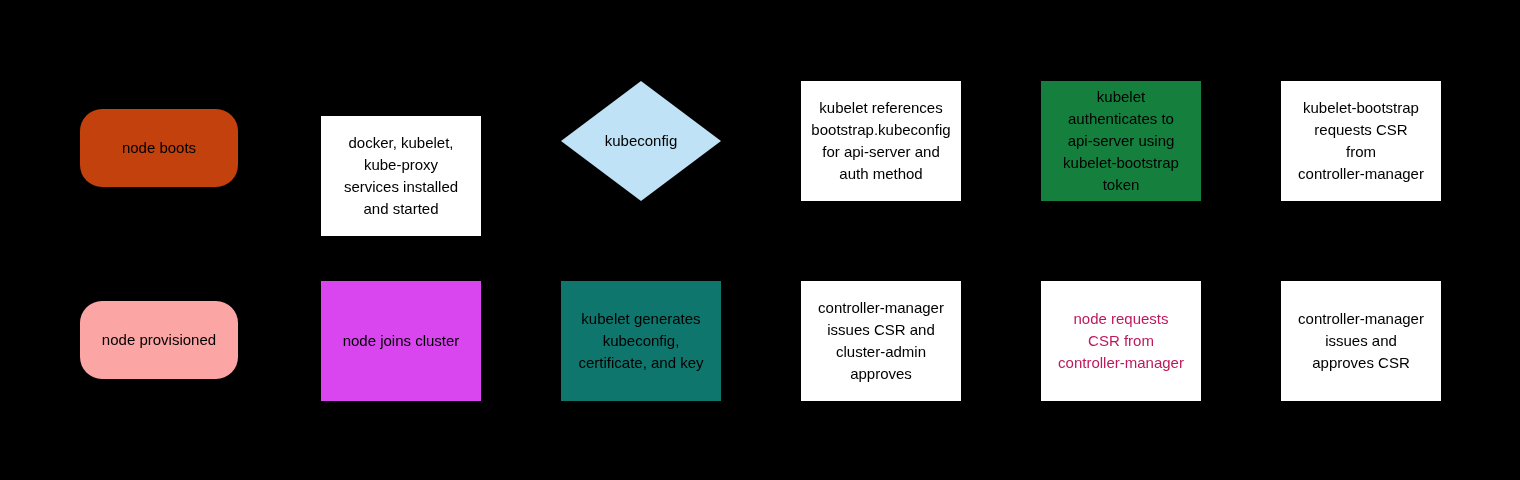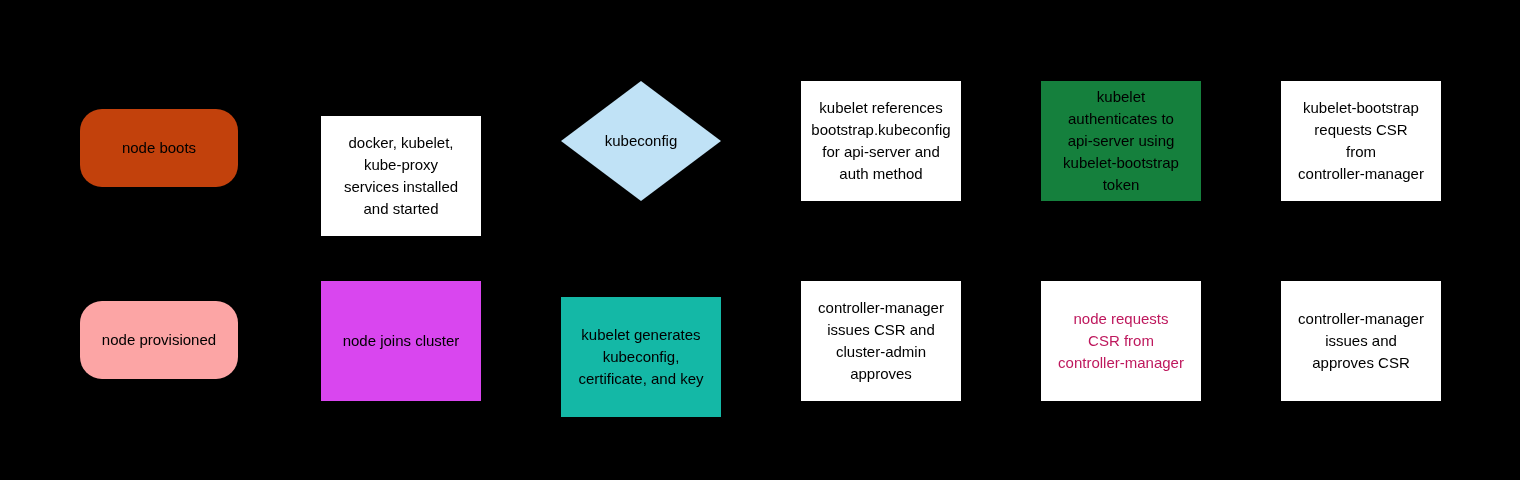--- a/index.html
+++ b/index.html
@@ -121,21 +121,21 @@
 
   <div class="row">
     <div class="node terminator" style="left: 80px; top: 301px; background: #fca5a5; color: rgb(0, 0, 0);">
       <span class="node-label">node provisioned</span>
     </div>
 
     <div class="node process" style="left: 321px; top: 281px; background: #d946ef; color: rgb(0, 0, 0);">
       <span class="node-label">node joins cluster</span>
     </div>
 
-    <div class="node process" style="left: 561px; top: 281px; background: #14b8a6; color: rgb(0, 0, 0); margin-top: 16px;">
+    <div class="node process" style="left: 561px; top: 281px; background: #0f766e; color: rgb(0, 0, 0);">
       <span class="node-label">kubelet generates
 kubeconfig,
 certificate, and key</span>
     </div>
 
     <div class="node process" style="left: 801px; top: 281px; background: rgb(255, 255, 255); color: rgb(0, 0, 0);">
       <span class="node-label">controller-manager
 issues CSR and
 cluster-admin
 approves</span>

